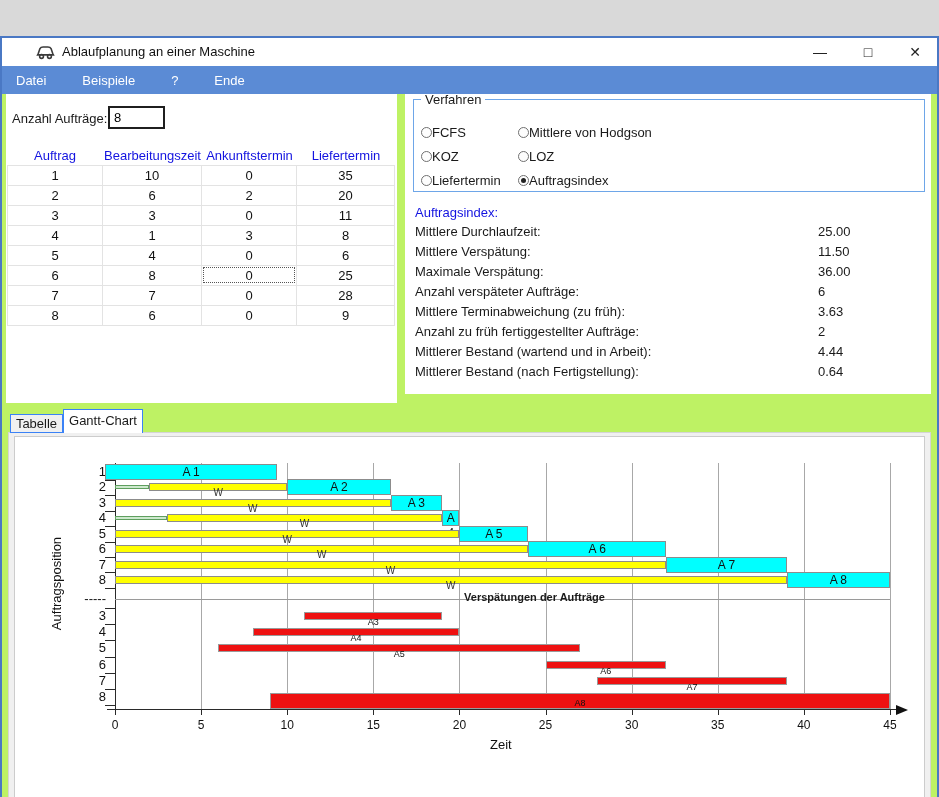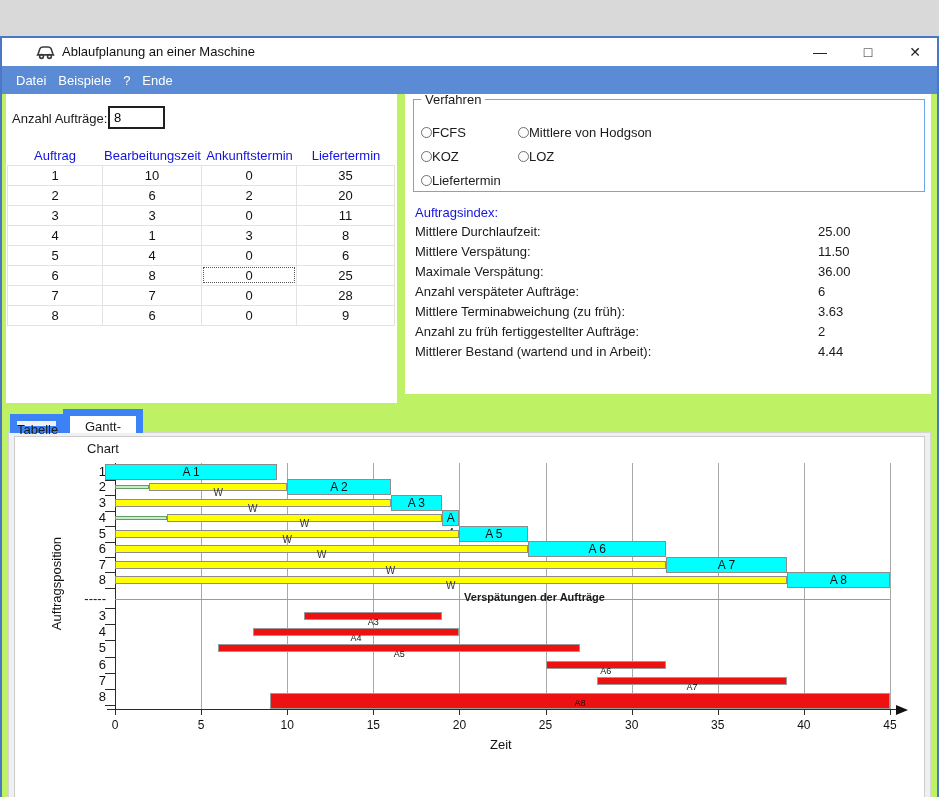--- a/index.html
+++ b/index.html
@@ -6,21 +6,21 @@
   *{box-sizing:border-box;}
   .win{position:relative;width:939px;height:797px;background:#bef264;
        font-family:"Liberation Sans",sans-serif;overflow:hidden;margin-top:36px;}
   .abs{position:absolute;}
   
   .border-strip{position:absolute;background:#4a78c4;z-index:40;}
   .titlebar{position:absolute;left:2px;top:2px;width:935px;height:28px;background:#ffffff;z-index:30;}
   .title-text{position:absolute;left:60px;top:0;height:28px;line-height:28px;font-size:13px;color:#111;}
   .wbtn{position:absolute;top:0;width:44px;height:28px;text-align:center;line-height:28px;font-size:14px;color:#222;}
   .menubar{position:absolute;left:2px;top:30px;width:935px;height:28px;background:#5b8bd5;z-index:30;
-           display:flex;align-items:center;padding-left:14px;gap:12px;}
+           display:flex;align-items:center;padding-left:14px;gap:36px;}
   .menu-item{color:#fff;font-size:13px;}
   
   .panel{position:absolute;background:#fff;}
   .lbl{position:absolute;font-size:13px;color:#1a1a1a;white-space:nowrap;}
   .blue-lbl{color:#1313e0;}
   .num-input{position:absolute;left:108px;top:70px;width:57px;height:23px;border:2px solid #1f1f1f;
              font-family:"Liberation Sans",sans-serif;font-size:13px;padding:0 0 0 4px;background:#fff;}
   
   .jobs-table{position:absolute;left:7px;top:110px;display:grid;grid-template-columns:96px 99px 95px 98px;grid-auto-rows:20px;}
   .th{font-size:13px;color:#1313e0;text-align:center;line-height:20px;border-bottom:1px solid #e3e3e3;}
@@ -35,21 +35,21 @@
   .radio-opt{display:flex;align-items:center;gap:0;font-size:13px;color:#1a1a1a;}
   .radio-circle{width:11px;height:11px;border:1px solid #707070;border-radius:50%;background:#fdfdfd;position:relative;flex:0 0 11px;}
   .radio-circle.sel::after{content:"";position:absolute;left:2px;top:2px;width:5px;height:5px;border-radius:50%;background:#222;}
   
   .stats-rows{position:absolute;left:415px;top:188px;width:512px;}
   .stat-row{position:relative;height:20px;}
   .stat-label{position:absolute;left:0;top:0;font-size:13px;color:#1a1a1a;white-space:nowrap;}
   .stat-value{position:absolute;left:403px;top:0;font-size:13px;color:#1a1a1a;}
   
   .tab{position:absolute;font-size:13px;color:#1a1a1a;text-align:center;background:#f0f0f0;
-       border:7px solid #3b82f6;z-index:6;}
+       border:1px solid #3b82f6;z-index:6;}
   .tab.active{background:#fff;border-bottom:none;z-index:8;}
   .tabpanel{position:absolute;left:8px;top:396px;width:923px;height:376px;background:#f0f0f0;border:1px solid #d5d5d5;z-index:4;}
   .chartbox{position:absolute;left:14px;top:400px;width:911px;height:362px;background:#fff;border:1px solid #cccccc;z-index:5;}
   
   .gantt{position:absolute;left:0;top:0;width:939px;height:797px;z-index:10;pointer-events:none;}
   .gantt *{position:absolute;}
   .gridline{width:1px;background:#a8a8a8;}
   .axis{background:#2a2a2a;}
   .ytick{height:1px;background:#2a2a2a;}
   .xtick{width:1px;background:#2a2a2a;}
@@ -162,20 +162,24 @@
         <span>KOZ</span>
       </div>
       <div class="radio-opt">
         <span class="radio-circle"></span>
         <span>LOZ</span>
       </div>
       <div class="radio-opt">
         <span class="radio-circle"></span>
         <span>Liefertermin</span>
       </div>
+      <div class="radio-opt">
+        <span class="radio-circle sel"></span>
+        <span>Auftragsindex</span>
+      </div>
     </div>
 
   <span class="lbl blue-lbl" style="left:415px;top:169px;z-index:12;">Auftragsindex:</span>
   <div class="stats-rows" style="z-index:12;">
       <div class="stat-row">
         <span class="stat-label">Mittlere Durchlaufzeit:</span>
         <span class="stat-value">25.00</span>
       </div>
       <div class="stat-row">
         <span class="stat-label">Mittlere Verspätung:</span>
@@ -193,20 +197,24 @@
         <span class="stat-label">Mittlere Terminabweichung (zu früh):</span>
         <span class="stat-value">3.63</span>
       </div>
       <div class="stat-row">
         <span class="stat-label">Anzahl zu früh fertiggestellter Aufträge:</span>
         <span class="stat-value">2</span>
       </div>
       <div class="stat-row">
         <span class="stat-label">Mittlerer Bestand (wartend und in Arbeit):</span>
         <span class="stat-value">4.44</span>
+      </div>
+      <div class="stat-row">
+        <span class="stat-label">Mittlerer Bestand (nach Fertigstellung):</span>
+        <span class="stat-value">0.64</span>
       </div>
     </div>
 
   <div>
       <div class="tab" style="position: absolute; left: 10px; top: 378px; width: 53px; height: 19px; line-height: 17px;">Tabelle</div>
       <div class="tab active" style="position: absolute; left: 63px; top: 373px; width: 80px; height: 24px; line-height: 22px;">Gantt-Chart</div>
     </div>
   <div class="tabpanel"></div>
   <div class="chartbox"></div>
 

